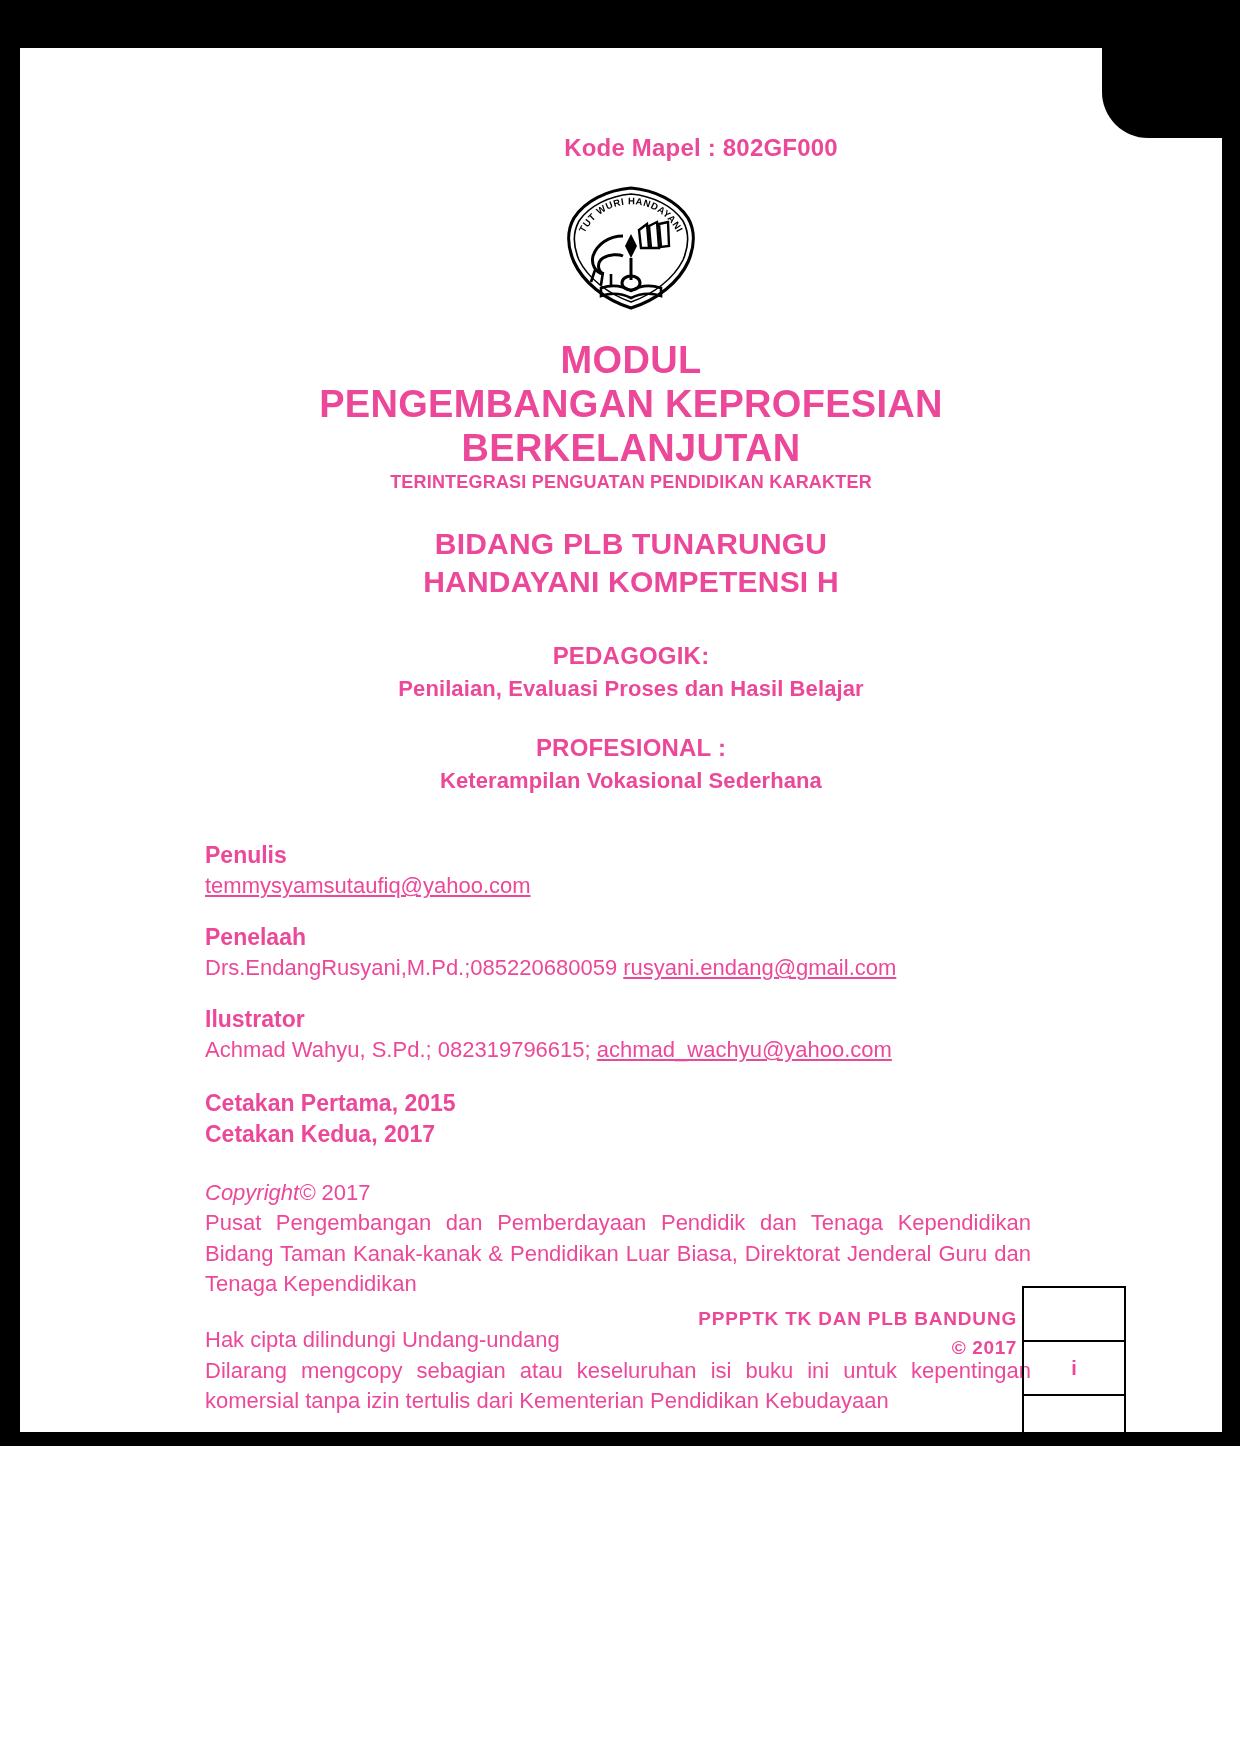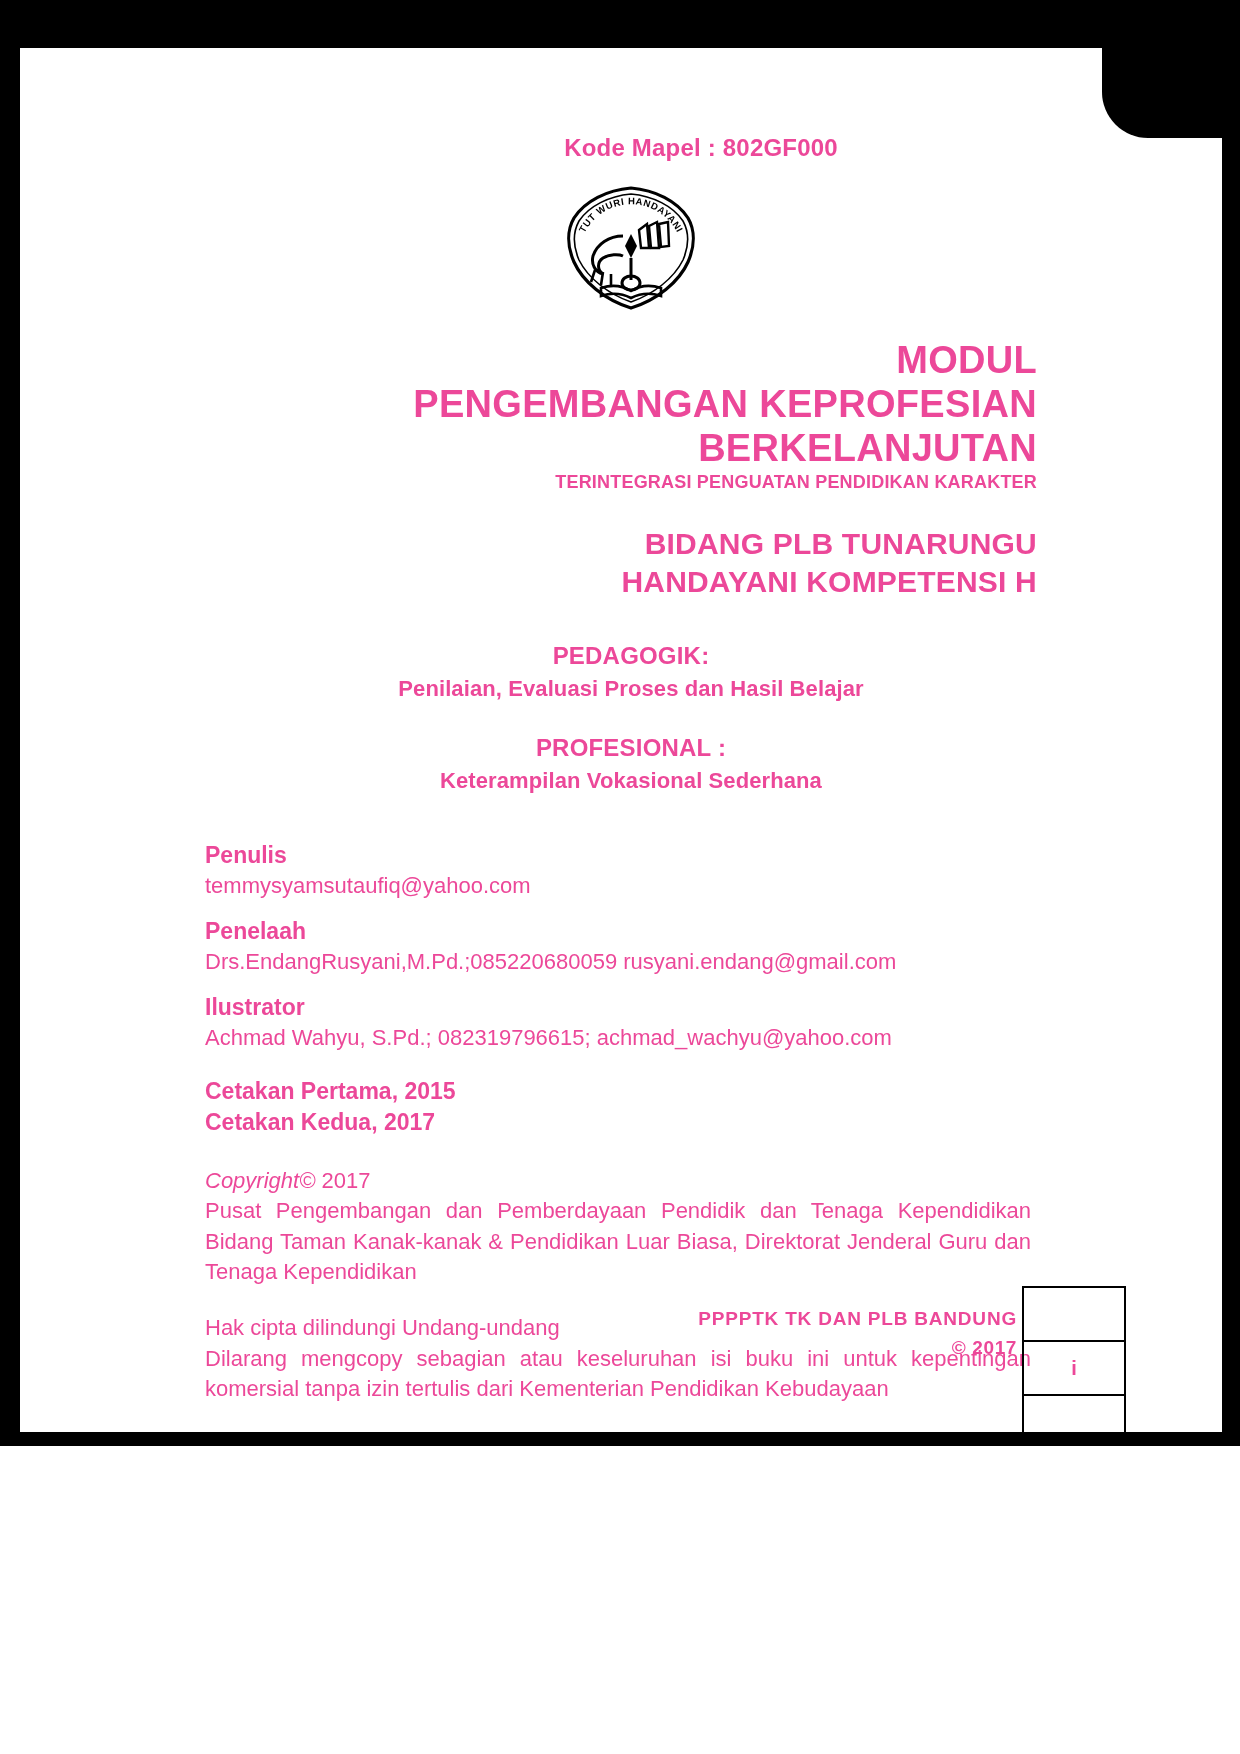--- a/index.html
+++ b/index.html
@@ -82,21 +82,21 @@
     padding-left: 20px;
   }
   .emblem {
     width: 140px;
     height: 128px;
   }
 
   
   .title-block {
     margin-top: 26px;
-    text-align: right;
+    text-align: center;
     padding-left: 20px;
   }
   .t-modul {
     font-size: 38px;
     font-weight: bold;
     line-height: 1.16;
     letter-spacing: 0.3px;
   }
   .t-pkb {
     font-size: 38px;
@@ -152,31 +152,32 @@
 
   
   .credits {
     margin-top: 48px;
     padding-left: 0px;
     padding-right: 6px;
   }
   .cred-role {
     font-size: 23px;
     font-weight: bold;
-    margin-top: 18px;
+    margin-top: 24px;
     margin-bottom: 2px;
   }
   .cred-role.first {
     margin-top: 0;
   }
   .cred-line {
     font-size: 22px;
     line-height: 1.32;
   }
   .u {
+    text-decoration: underline;
   }
 
   .cetakan {
     margin-top: 24px;
     font-size: 23px;
     font-weight: bold;
     line-height: 1.34;
   }
 
   .copy-block {

